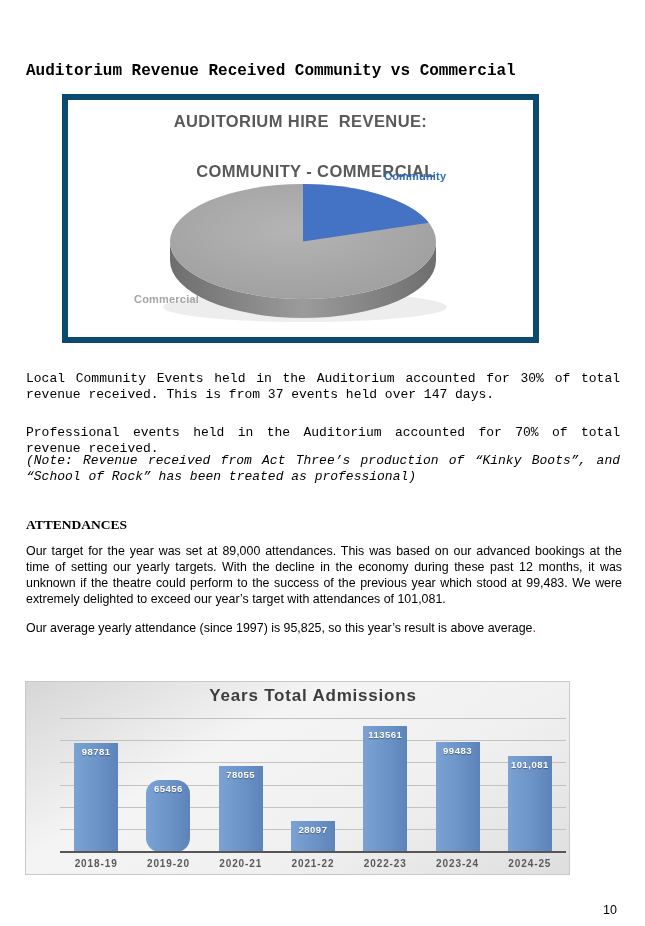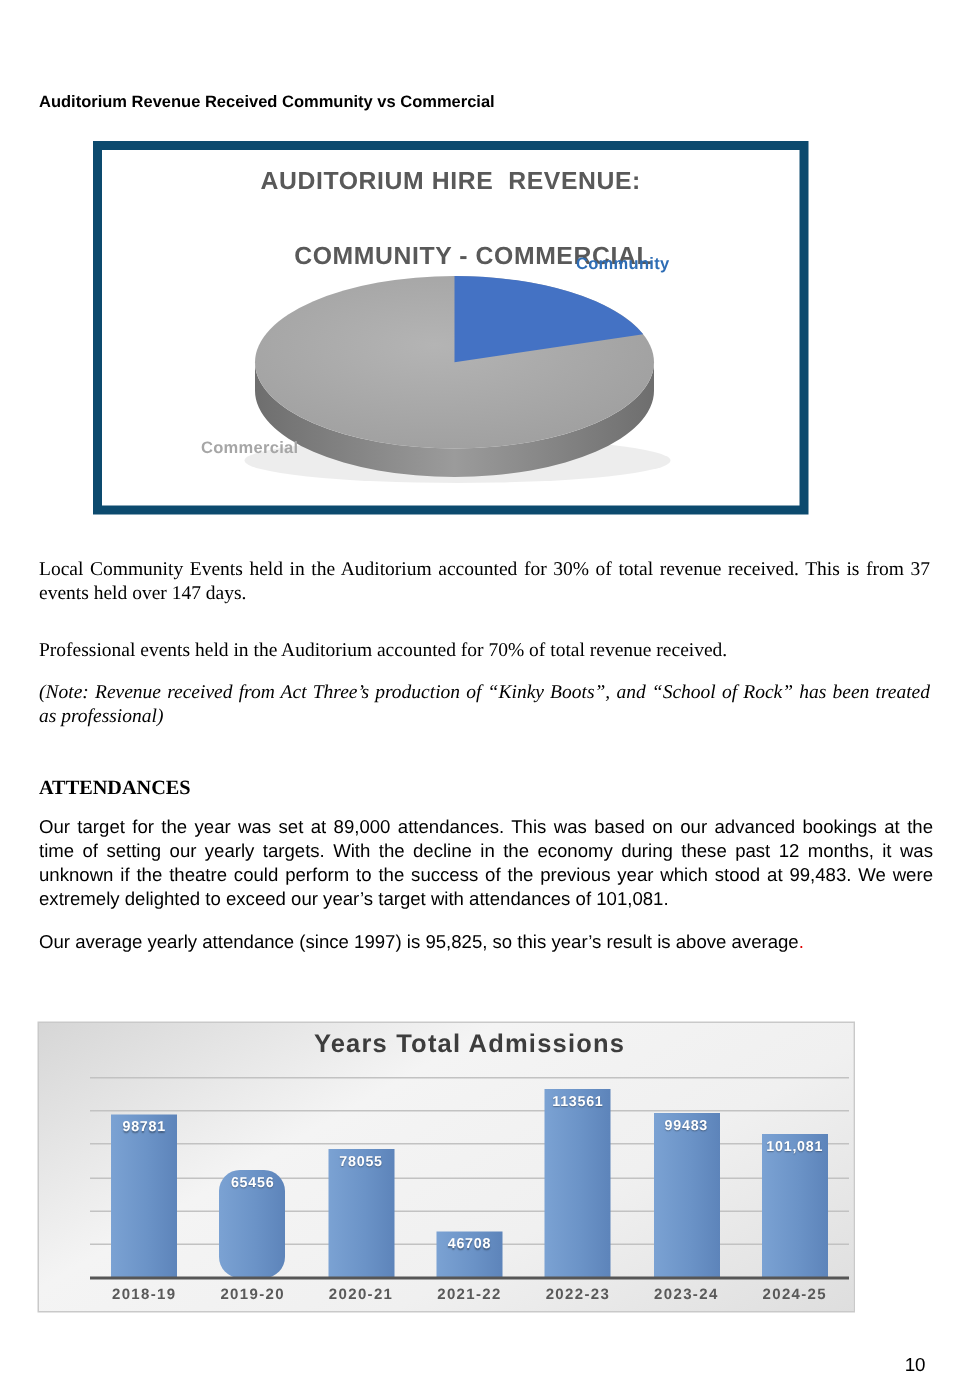--- a/index.html
+++ b/index.html
@@ -2,22 +2,22 @@
 <html><head>
 <meta charset="utf-8">
 <style>
   * { margin:0; padding:0; box-sizing:border-box; }
   html,body { background:#ffffff; }
   .page {
     position:relative; width:645px; height:926px; margin:0 auto;
     background:#ffffff; overflow:hidden;
     font-family:"Liberation Sans", sans-serif; color:#000;
   }
-  .h-sans { font-family:Liberation Sans, sans-serif; font-weight:bold; font-size:11px; }
-  .serif  { font-family:Liberation Serif, serif; font-size:13px; line-height:15.5px; text-align:justify; }
+  .h-sans { font-family:Liberation Mono, monospace; font-weight:bold; font-size:16px; }
+  .serif  { font-family:Liberation Mono, monospace; font-size:13px; line-height:15.5px; text-align:justify; }
   .sans-body { font-family:"Liberation Sans", sans-serif; font-size:12.4px; line-height:16px; text-align:justify; }
   .abs { position:absolute; }
 
   
   .fig-pie {
     left:62px; top:94px; width:477px; height:249px;
     background:#ffffff; border:6px solid #0c4a6e;
   }
   .pie-title {
     position:absolute; top:9px; left:0; right:0; text-align:center;
@@ -125,21 +125,21 @@
               <span class="bar-value">65456</span>
             </div>
           </div>
           <div class="bar-slot">
             <div class="bar" style="height: 86.5px;">
               <span class="bar-value">78055</span>
             </div>
           </div>
           <div class="bar-slot">
             <div class="bar" style="height: 31.1px;">
-              <span class="bar-value">46708</span>
+              <span class="bar-value">28097</span>
             </div>
           </div>
           <div class="bar-slot">
             <div class="bar" style="height: 125.9px; margin-top: 36px;">
               <span class="bar-value">113561</span>
             </div>
           </div>
           <div class="bar-slot">
             <div class="bar" style="height: 110.3px;">
               <span class="bar-value">99483</span>

